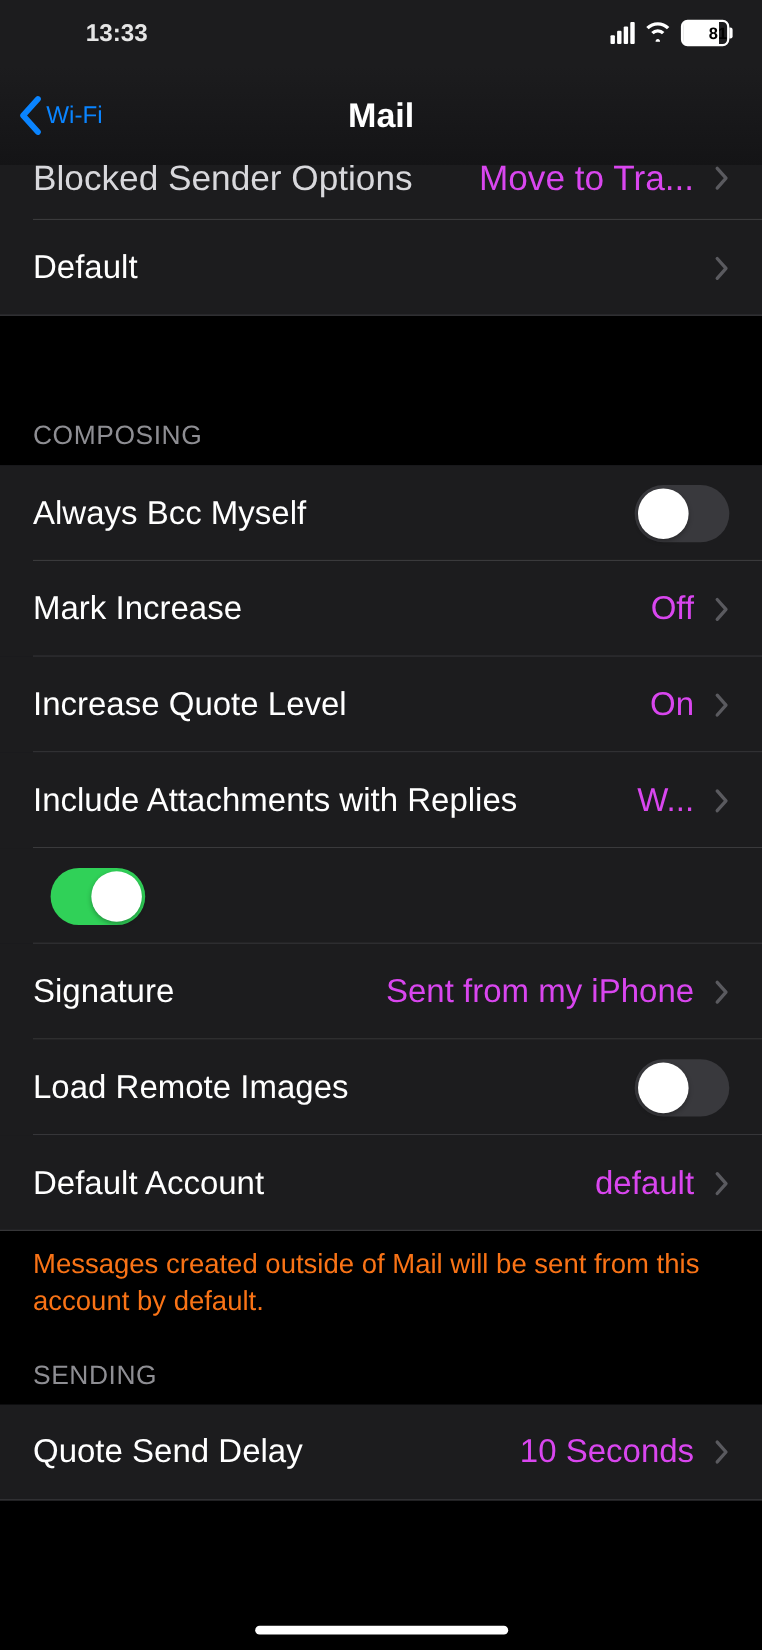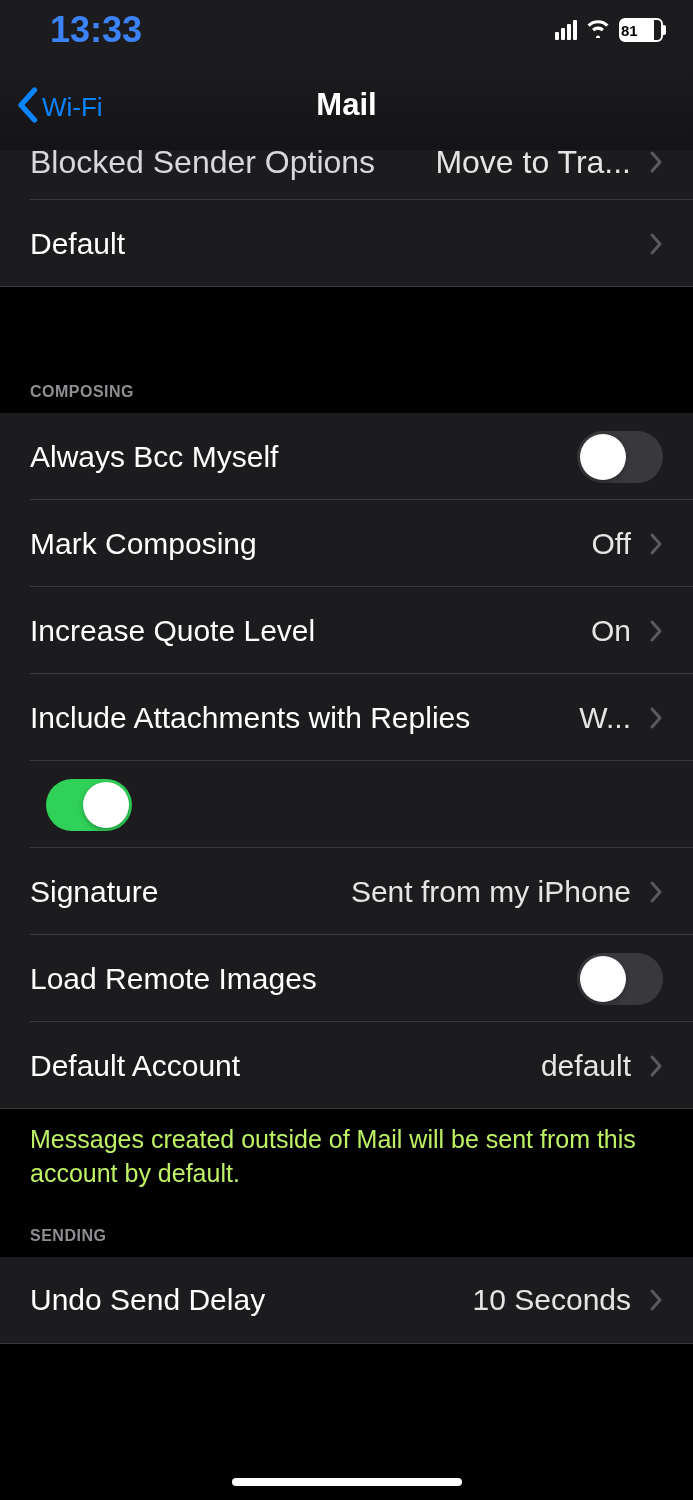--- a/index.html
+++ b/index.html
@@ -19,23 +19,24 @@
     }
     .status-bar {
       height: 60px;
       display: flex;
       justify-content: space-between;
       align-items: center;
       padding: 0 30px 0 50px;
       background: #1c1c1e;
     }
     .status-time {
-      font-size: 36px;
+      font-size: 22px;
       font-weight: 600;
-      color: #3b82f6;
+      color: #e5e5e5;
+      margin-left: 28px;
     }
     .status-right {
       display: flex;
       align-items: center;
       gap: 8px;
     }
     .signal-icon, .wifi-icon {
       display: inline-flex;
       align-items: flex-end;
       gap: 2px;
@@ -45,21 +46,21 @@
       background: #ffffff;
       border-radius: 1px;
     }
     .battery-box {
       width: 44px;
       height: 24px;
       border: 2px solid #ffffff;
       border-radius: 6px;
       display: flex;
       align-items: center;
-      justify-content: flex-start;
+      justify-content: flex-end;
       position: relative;
       font-size: 15px;
       font-weight: 700;
       color: #000;
       background: linear-gradient(to right, #fff 82%, transparent 82%);
     }
     .battery-box::after {
       content: "";
       position: absolute;
       right: -5px;
@@ -71,24 +72,24 @@
     .nav-bar {
       height: 90px;
       display: flex;
       align-items: center;
       position: relative;
       background: linear-gradient(to bottom, #1c1c1e, #141416);
       padding: 0 16px;
     }
     .back-button {
       display: flex;
-      align-items: flex-end;
+      align-items: center;
       gap: 4px;
       color: #0a84ff;
-      font-size: 26px;
+      font-size: 22px;
       z-index: 2;
     }
     .back-chevron {
       width: 22px;
       height: 36px;
     }
     .nav-title {
       position: absolute;
       left: 0;
       right: 0;
@@ -99,33 +100,32 @@
     }
     .content {
       height: calc(100% - 150px);
       overflow: hidden;
     }
     .section-group {
       background: #1c1c1e;
     }
     .section-header {
       padding: 36px 30px 12px 30px;
-      font-size: 16px;
+      font-size: 24px;
       color: #8e8e93;
       letter-spacing: 0.5px;
       text-transform: uppercase;
-      font-weight: bold;
     }
     .section-header.first {
       padding-top: 96px;
     }
     .section-footer {
       padding: 14px 30px 0 30px;
       font-size: 25px;
-      color: #bef264;
+      color: #f97316;
       line-height: 1.35;
     }
     .row {
       display: flex;
       align-items: center;
       min-height: 87px;
       padding: 0 30px;
       background: #1c1c1e;
       position: relative;
     }
@@ -154,21 +154,21 @@
       overflow: hidden;
       text-overflow: ellipsis;
     }
     .row.partial-top .row-label {
       font-size: 32px;
       color: #d8d8dc;
       margin-top: -6px;
     }
     .row-value {
       font-size: 30px;
-      color: #e5e5e5;
+      color: #d946ef;
       margin-left: 16px;
       white-space: nowrap;
       overflow: hidden;
       text-overflow: ellipsis;
       max-width: 340px;
     }
     .row.partial-top .row-value{
       font-size: 32px;
       margin-top:-6px;
     }
@@ -274,21 +274,21 @@
 
   <div class="section-header first">Composing</div>
   <div class="section-group">
     <div class="row">
       <span class="row-label">Always Bcc Myself</span>
       <div class="toggle off">
           <div class="toggle-knob"></div>
         </div>
     </div>
     <div class="row">
-      <span class="row-label">Mark Composing</span>
+      <span class="row-label">Mark Increase</span>
       <span class="row-value">Off</span>
       <svg class="chevron" viewBox="0 0 14 24">
           <path d="M3 3 L11 12 L3 21" stroke="#5a5a5f" stroke-width="3" fill="none" stroke-linecap="round" stroke-linejoin="round"></path>
         </svg>
     </div>
     <div class="row">
       <span class="row-label">Increase Quote Level</span>
       <span class="row-value">On</span>
       <svg class="chevron" viewBox="0 0 14 24">
           <path d="M3 3 L11 12 L3 21" stroke="#5a5a5f" stroke-width="3" fill="none" stroke-linecap="round" stroke-linejoin="round"></path>
@@ -325,21 +325,21 @@
       <svg class="chevron" viewBox="0 0 14 24">
           <path d="M3 3 L11 12 L3 21" stroke="#5a5a5f" stroke-width="3" fill="none" stroke-linecap="round" stroke-linejoin="round"></path>
         </svg>
     </div>
   </div>
   <div class="section-footer">Messages created outside of Mail will be sent from this account by default.</div>
 
   <div class="section-header">Sending</div>
   <div class="section-group">
     <div class="row last">
-      <span class="row-label">Undo Send Delay</span>
+      <span class="row-label">Quote Send Delay</span>
       <span class="row-value">10 Seconds</span>
       <svg class="chevron" viewBox="0 0 14 24">
           <path d="M3 3 L11 12 L3 21" stroke="#5a5a5f" stroke-width="3" fill="none" stroke-linecap="round" stroke-linejoin="round"></path>
         </svg>
     </div>
   </div>
 
 </div>
 
 <div class="home-indicator"></div>

